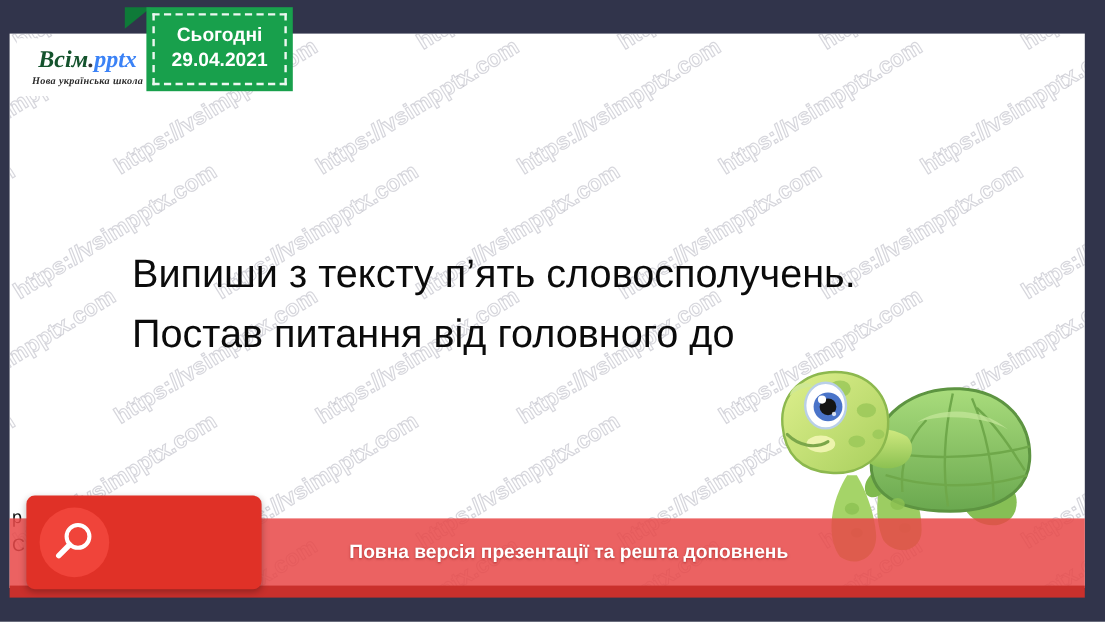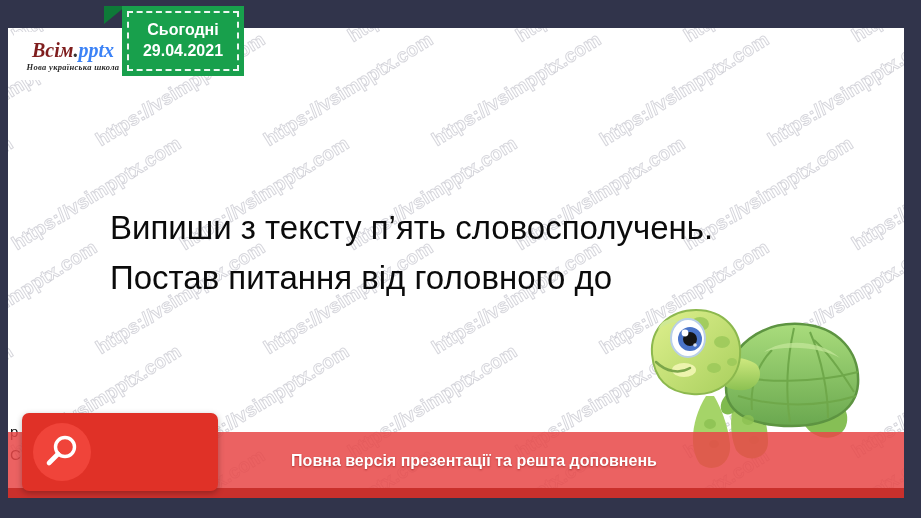--- a/index.html
+++ b/index.html
@@ -67,21 +67,21 @@
     background:#ffffff;
   }
   #logo-main{
     font-family:"Liberation Serif", serif;
     font-size:20px;
     font-style:italic;
     font-weight:700;
     line-height:1;
     white-space:nowrap;
   }
-  #logo-vsim{color:#7f1d1d;}
+  #logo-vsim{color:#14532d;}
   #logo-dot{color:#333;}
   #logo-ppt{color:#3b82f6;}
   #logo-sub{
     font-family:"Liberation Serif", serif;
     font-size:8.5px;
     font-style:italic;
     font-weight:700;
     color:#2b2b2b;
     margin-top:2px;
     white-space:nowrap;

